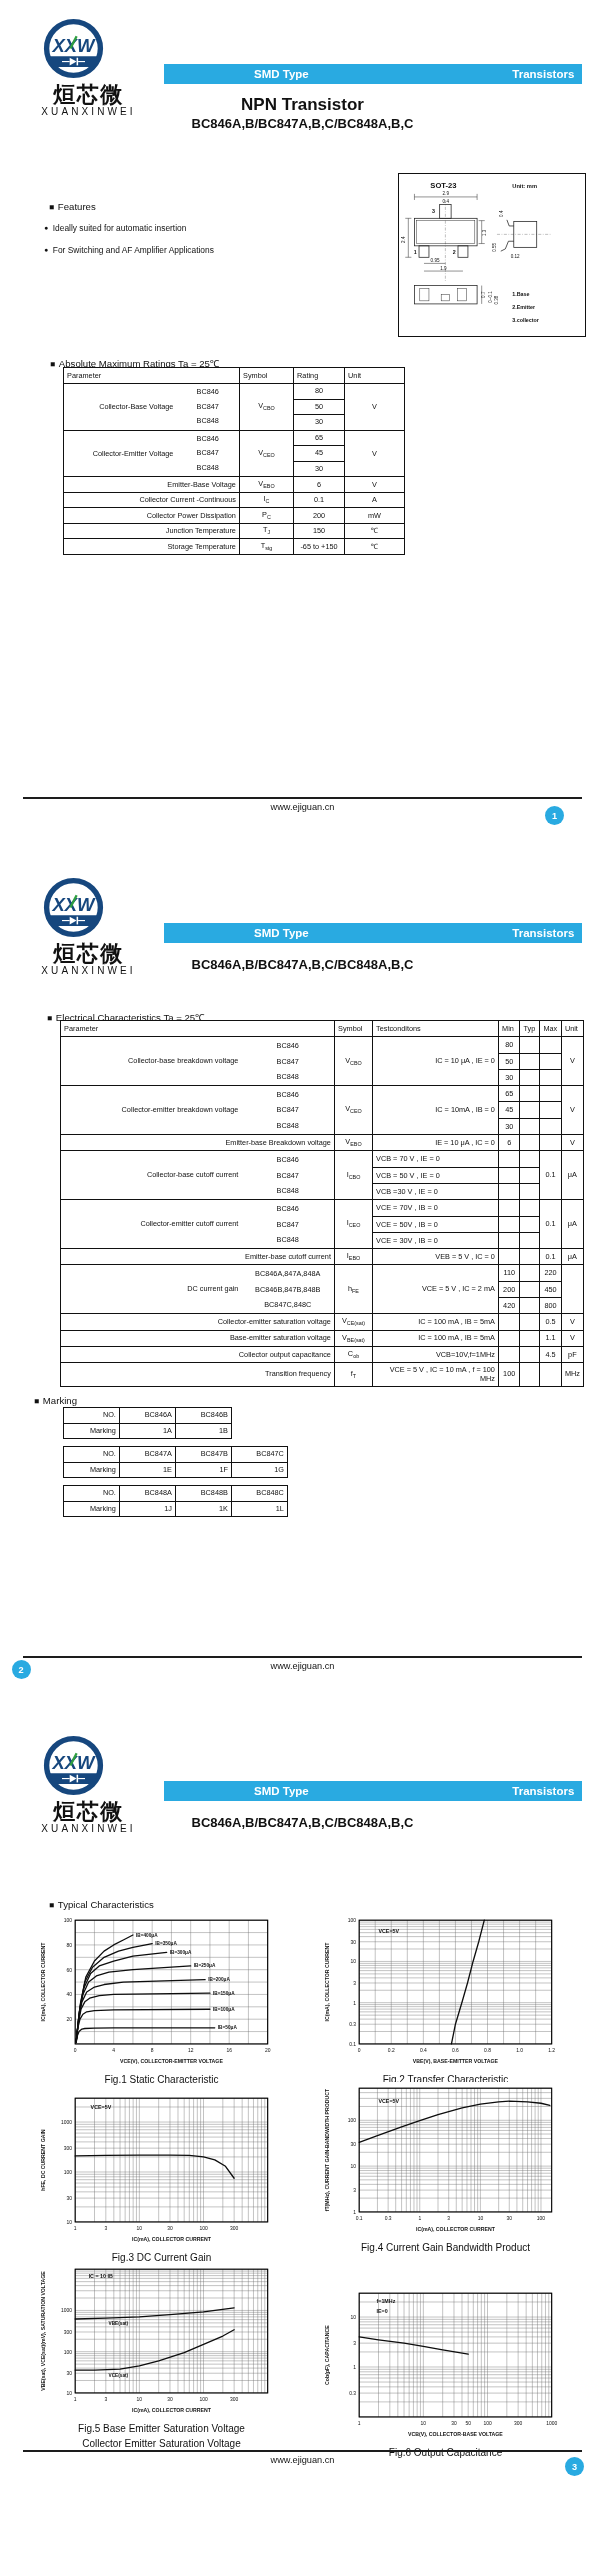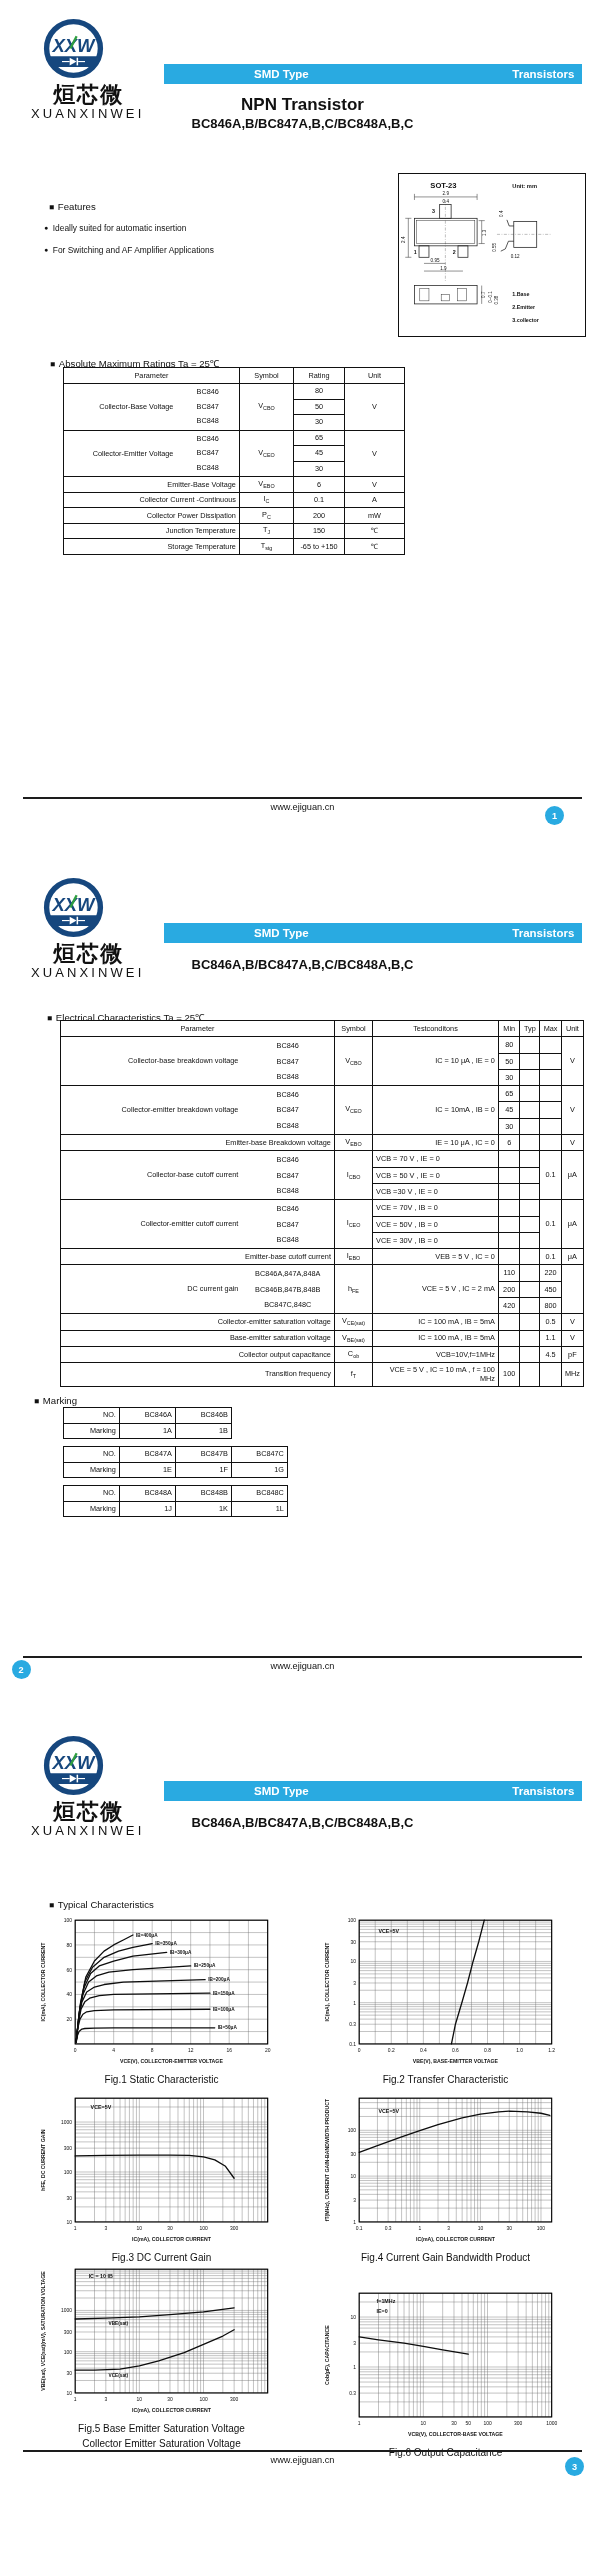--- a/index.html
+++ b/index.html
@@ -2,40 +2,40 @@
 <html style="--accent: #29aae1;font-size:12.2px"><head>
 <meta charset="utf-8">
 <style>
   html,body{margin:0;padding:0;background:#fff;}
   body{font-family:"Liberation Sans",sans-serif;color:#111;}
   #doc{position:relative;width:607px;height:2576px;background:#fff;overflow:hidden;}
   .page{position:absolute;left:0;width:607px;height:859px;background:#fff;}
   .abs{position:absolute;}
   
   .cn{font-size:22px;font-weight:bold;text-align:center;letter-spacing:1.5px;}
-  .en{font-size:13px;text-align:left;letter-spacing:3.1px;}
+  .en{font-size:10px;text-align:center;letter-spacing:3.1px;}
   .banner{background:var(--accent,#29aae1);color:#fff;font-weight:bold;font-size:11.5px;display:flex;align-items:center;justify-content:space-between;}
   .bl{padding-left:90px;}.br{padding-right:7.7px;}
   .t1{font-size:17px;font-weight:bold;text-align:center;}
   .t2{font-size:13px;font-weight:bold;text-align:center;}
   
   .sh{font-size:9.6px;} .sq{margin-right:3.8px;font-size:8.4px;}
   .ft{font-size:8.4px;} .bu{font-size:6.9px;margin-right:4.6px;vertical-align:0.8px;}
   
   .pkgbox{border:1.2px solid #111;background:#fff;}
   .pknm{font-size:10px;font-weight:bold;fill:#111;}
   .pkun{font-size:7.5px;font-weight:bold;fill:#111;}
   .pd{font-size:6px;fill:#111;} .pn{font-size:7px;fill:#111;font-weight:bold;}
   .pin{font-size:7px;font-weight:bold;fill:#111;}
   .ol{fill:none;stroke:#222;stroke-width:1;} .ol2{fill:none;stroke:#222;stroke-width:0.6;}
   .dl{stroke:#333;stroke-width:0.7;} .cl{stroke:#555;stroke-width:0.5;stroke-dasharray:4 2 1 2;}
   
   .dt{border-collapse:collapse;border:1.7px solid #111;font-size:7.3px;color:#111;table-layout:fixed;background:#fff;}
   .dt td{border:1.1px solid #111;padding:0 3.1px;height:14.5px;line-height:1.1;overflow:hidden;}
-  .dt tr.hd td{text-align:center;height:15.3px;}
+  .dt tr.hd td{text-align:left;height:15.3px;}
   .dt td.pl{text-align:right;}
   .dt td.c{text-align:center;}
   .dt td.nr{border-right:none;}
   .dt td.nl{border-left:none;}
   .dt td.stk{padding:0;}
   .dt td.stk div{height:14.5px;line-height:14.5px;text-align:center;}
   .elec td.stk div{height:15.3px;line-height:15.3px;}
   .elec td{height:15.3px;}
   .dt td.sep div + div{border-top:0.9px solid #111;}
   .dt td.pl2 div{text-align:left;padding:0 3.1px;}
@@ -744,21 +744,21 @@
           <text class="tk" text-anchor="end" x="46" y="141.2">30</text>
           <text class="tk" text-anchor="end" x="46" y="107.0">100</text>
           <text class="tk" text-anchor="end" x="46" y="75.8">300</text>
           <text class="tk" text-anchor="end" x="46" y="41.6">1000</text>
           <text class="axl" text-anchor="middle" x="176" y="195">IC(mA), COLLECTOR CURRENT</text>
           <text class="axl" text-anchor="middle" transform="rotate(-90)" x="-89" y="11">hFE, DC CURRENT GAIN</text>
           <text class="ann" x="70.2" y="22.6">VCE=5V</text>
         </svg>
       <div class="figcap">Fig.3 DC Current Gain</div>
     </div>
-    <div class="fig" style="left:321px;top:375px">
+    <div class="fig" style="left:321px;top:365px">
       <svg class="figplot" viewBox="0 0 326 204" width="249" height="156">
           <line class="gr" x1="50.0" y1="8.0" x2="50.0" y2="170.0"></line>
           <line class="gr" x1="73.9" y1="8.0" x2="73.9" y2="170.0"></line>
           <line class="gr" x1="87.9" y1="8.0" x2="87.9" y2="170.0"></line>
           <line class="gr" x1="97.8" y1="8.0" x2="97.8" y2="170.0"></line>
           <line class="gr" x1="105.5" y1="8.0" x2="105.5" y2="170.0"></line>
           <line class="gr" x1="111.7" y1="8.0" x2="111.7" y2="170.0"></line>
           <line class="gr" x1="117.1" y1="8.0" x2="117.1" y2="170.0"></line>
           <line class="gr" x1="121.7" y1="8.0" x2="121.7" y2="170.0"></line>
           <line class="gr" x1="125.7" y1="8.0" x2="125.7" y2="170.0"></line>

